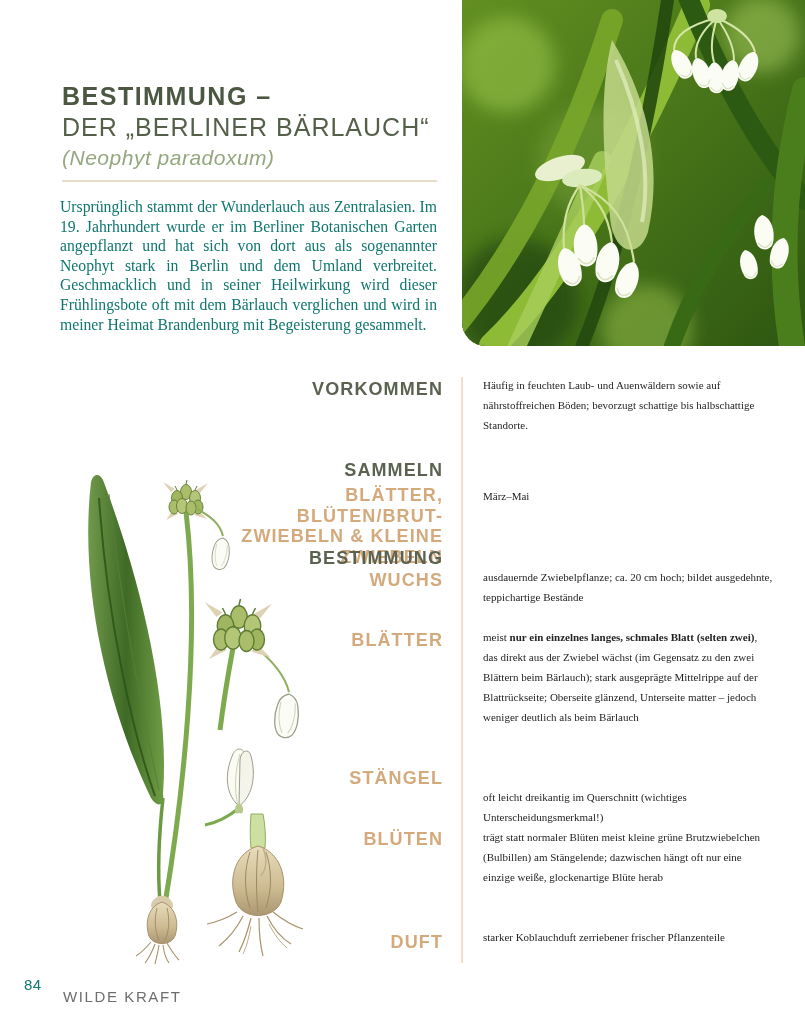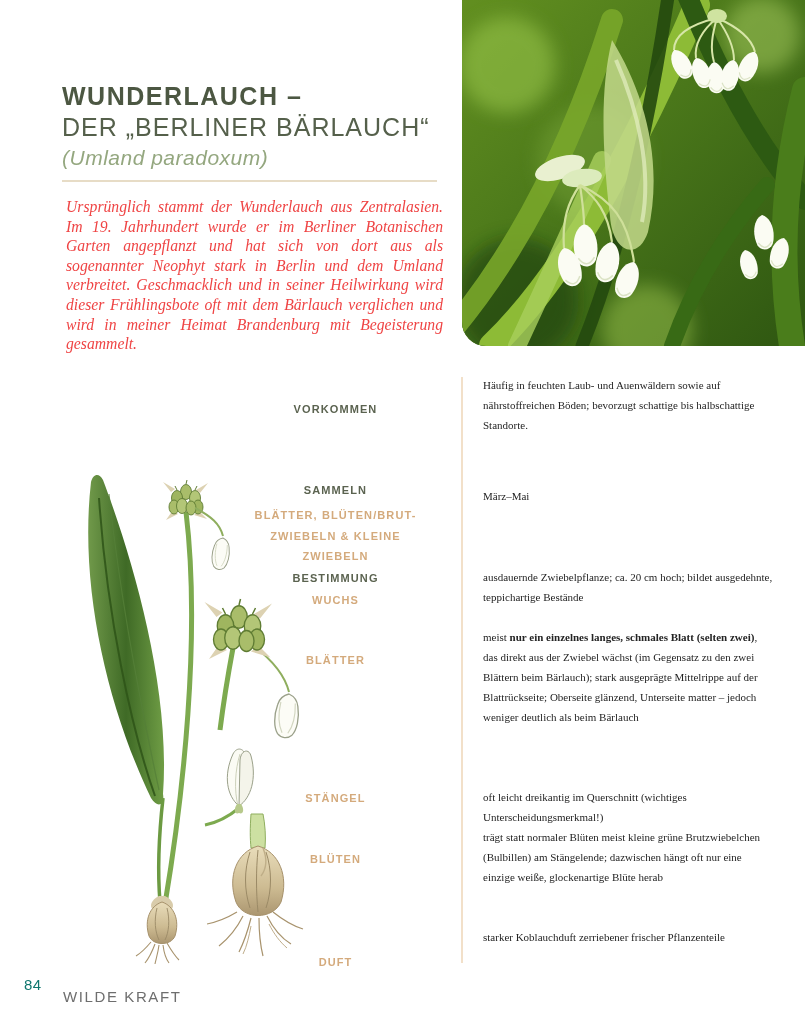--- a/index.html
+++ b/index.html
@@ -24,31 +24,31 @@
   }
   .subtitle{
     position:absolute;left:62px;top:146px;font-size:21px;font-style:italic;
     color:#94a77f;letter-spacing:.5px;
   }
   .title-rule{
     position:absolute;left:62px;top:180px;width:375px;height:2px;background:#e7dcc6;
   }
   
   .intro{
-    position:absolute;left:66px;top:197px;width:377px;
+    position:absolute;left:60px;top:197px;width:377px;
     font-family:"Liberation Serif",serif;font-size:15.7px;line-height:19.6px;
-    color:#ef4444;text-align:justify;font-style:italic;
+    color:#0f766e;text-align:justify;
   }
   
   .vline{
     position:absolute;left:461px;top:377px;width:2px;height:586px;background:#f2e0c9;
   }
   .lab{
-    position:absolute;right:362px;width:215px;text-align:center;
-    font-size:11px;letter-spacing:1.1px;line-height:20.5px;margin-top:20px;
+    position:absolute;right:362px;width:215px;text-align:right;
+    font-size:18px;letter-spacing:1.1px;line-height:20.5px;
   }
   .lab.green{color:#5b6350;font-weight:700;}
   .lab.tan{color:#d4aa7c;font-weight:600;}
   .itext{
     position:absolute;left:483px;width:290px;
     font-family:"Liberation Serif",serif;font-size:11px;line-height:20px;color:#242424;
   }
   .itext b{font-weight:700;}
   
   .illustration{position:absolute;left:55px;top:466px;width:280px;height:500px;}
@@ -113,23 +113,23 @@
       <use href="#pb" transform="translate(150,242) rotate(12) scale(1.3)"></use>
       <use href="#pb" transform="translate(102,248) rotate(-16) scale(1.25)"></use>
       <use href="#pb" transform="translate(172,262) rotate(20) scale(1.2)"></use>
 
       <use href="#pb" transform="translate(300,215) rotate(-6) scale(1.1)"></use>
       <use href="#pb" transform="translate(322,238) rotate(16)"></use>
       <use href="#pb" transform="translate(283,250) rotate(-14) scale(0.95)"></use>
     </svg>
   </div>
 
-  <div class="title-line1">WUNDERLAUCH –</div>
+  <div class="title-line1">BESTIMMUNG –</div>
   <div class="title-line2">DER „BERLINER BÄRLAUCH“</div>
-  <div class="subtitle">(Umland paradoxum)</div>
+  <div class="subtitle">(Neophyt paradoxum)</div>
   <div class="title-rule"></div>
 
   <div class="intro">Ursprünglich stammt der Wunderlauch aus Zentralasien. Im 19. Jahrhundert wurde er im Berliner Botanischen Garten angepflanzt und hat sich von dort aus als sogenannter Neophyt stark in Berlin und dem Umland verbreitet. Geschmacklich und in seiner Heilwirkung wird dieser Frühlingsbote oft mit dem Bärlauch verglichen und wird in meiner Heimat Brandenburg mit Begeisterung gesammelt.</div>
 
   <div class="vline"></div>
 
   <div class="lab green" style="top:379px">VORKOMMEN</div>
   <div class="lab green" style="top:460px">SAMMELN</div>
   <div class="lab tan" style="top:485px">
     <span>BLÄTTER, BLÜTEN/BRUT-</span><br>

